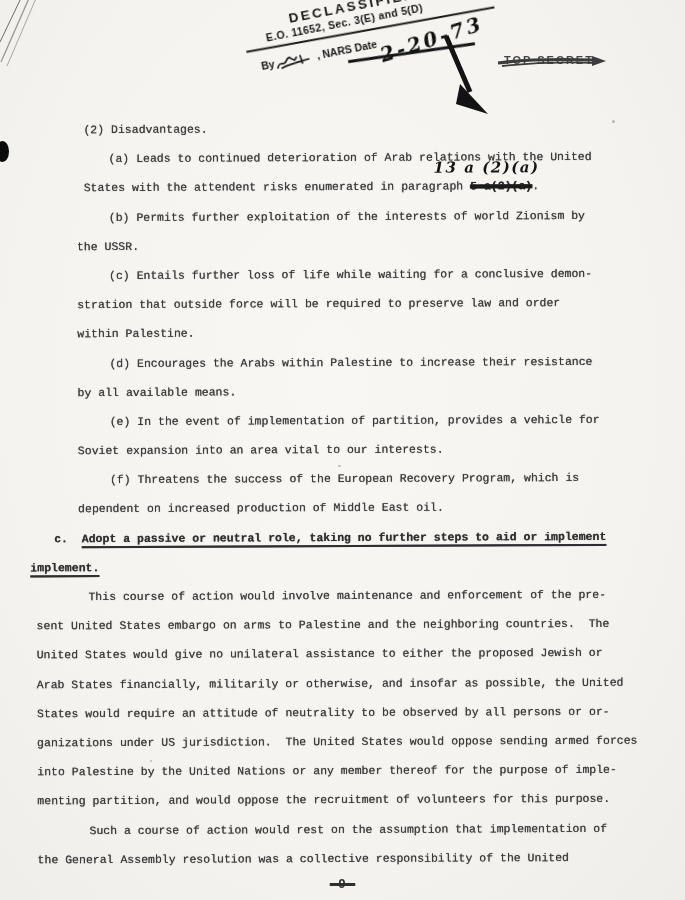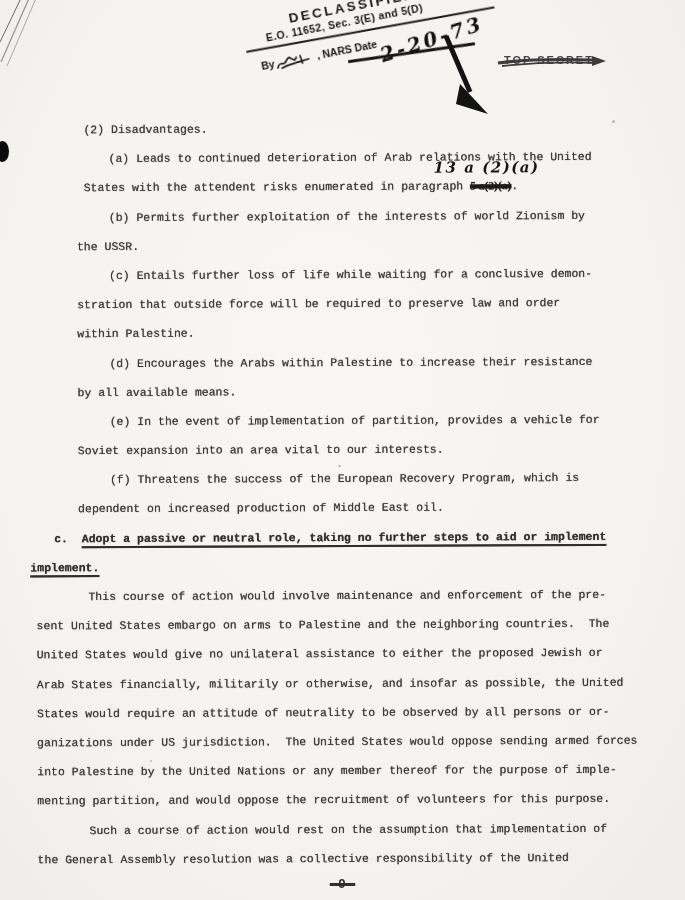--- a/index.html
+++ b/index.html
@@ -19,21 +19,21 @@
   .ind-sect{padding-left:49px;}
   .ind-sub{padding-left:74px;}
   .ind-cont{padding-left:42px;}
   .ind-chead{padding-left:18px;}
   .ind-pind{padding-left:52px;}
   .ind-neg{margin-left:-6px;}
   .bold{font-weight:bold;color:#2e2e2e;}
   .uline{text-decoration:underline;text-underline-offset:4px;text-decoration-thickness:1.5px;}
   .struck{
     font-weight:bold;color:#222;
-    text-decoration:line-through;text-decoration-thickness:3.5px;text-decoration-color:#1b1b1b;font-family:Liberation Serif, serif;
+    text-decoration:line-through;text-decoration-thickness:3.5px;text-decoration-color:#1b1b1b;
   }
   .hand{
     position:absolute;left:399px;top:-18px;
     font-family:"DejaVu Serif", serif;font-style:italic;
     font-size:15px;color:#151515;letter-spacing:1.5px;text-shadow:none;font-weight:bold;
   }
   
   .stamp{
     position:absolute;left:252px;top:18px;width:236px;
     transform:rotate(-11deg);transform-origin:0 0;

